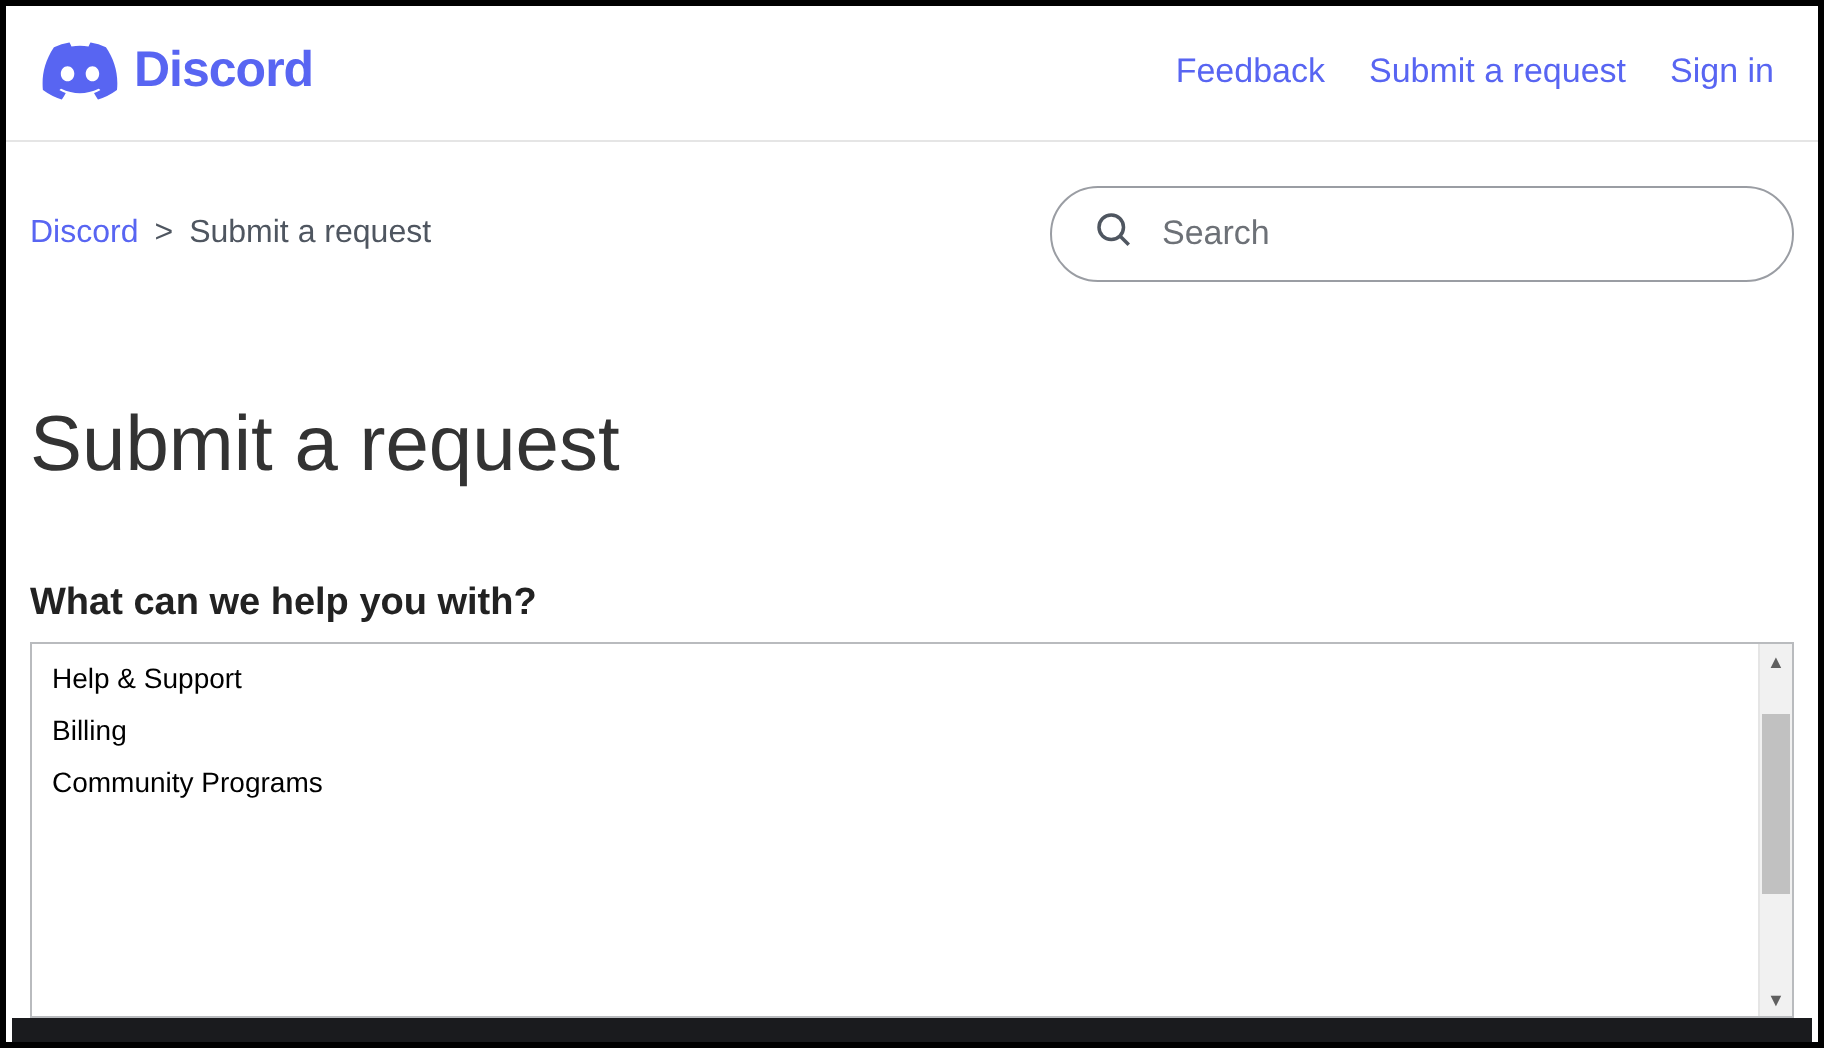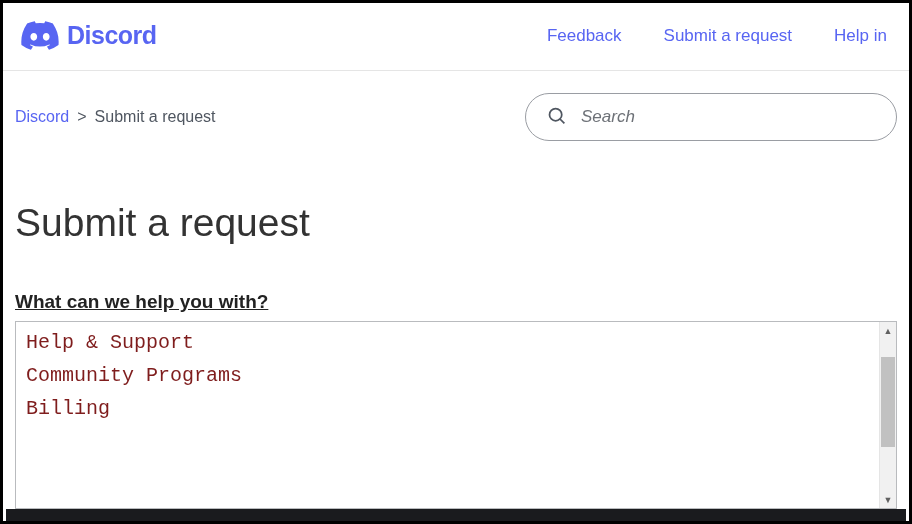--- a/index.html
+++ b/index.html
@@ -28,21 +28,21 @@
     .logo-icon svg { display: block; }
     .logo-text {
       font-size: 25px;
       font-weight: 800;
       color: #5865F2;
       letter-spacing: -0.5px;
     }
     .nav {
       display: flex;
       align-items: center;
-      gap: 42px;
+      gap: 22px;
     }
     .nav-item {
       color: #5865F2;
       font-size: 17px;
       font-weight: 400;
       cursor: pointer;
       display: flex;
       align-items: center;
       gap: 6px;
     }
@@ -77,57 +77,54 @@
       padding: 0 20px;
       gap: 14px;
     }
     .search input {
       border: none;
       outline: none;
       font-size: 17px;
       color: #3b82f6;
       flex: 1;
       background: transparent;
-      font-style: italic;
     }
     .search input::placeholder { color: #6d7177; }
     .main {
       padding: 50px 12px 0 12px;
     }
     h1.title {
       font-size: 39px;
       font-weight: 400;
       color: #333;
       margin-bottom: 46px;
     }
     .field-label {
       font-size: 19px;
       font-weight: 700;
       color: #222;
       margin-bottom: 8px;
-      text-decoration: underline;
     }
     .select-box {
       border: 1px solid #b9bbbe;
       height: 188px;
       position: relative;
       background: #fff;
       display: flex;
     }
     .options {
       flex: 1;
       overflow: hidden;
       padding: 4px 0;
     }
     .option {
       padding: 5px 10px;
-      font-size: 20px;
-      color: #7f1d1d;
+      font-size: 14px;
+      color: #000000;
       cursor: pointer;
-      font-family: Liberation Mono, monospace;
     }
     .scrollbar {
       width: 17px;
       background: #f1f1f1;
       display: flex;
       flex-direction: column;
       border-left: 1px solid #e5e5e5;
     }
     .scroll-btn {
       height: 17px;
@@ -174,21 +171,21 @@
     <span class="logo-icon">
       <svg width="38" height="29" viewBox="0 0 71 55" fill="#5865F2">
             <path d="M60.1 4.9A58.5 58.5 0 0 0 45.6.4a.2.2 0 0 0-.2.1 40.8 40.8 0 0 0-1.8 3.7 54 54 0 0 0-16.2 0 37.4 37.4 0 0 0-1.8-3.7.2.2 0 0 0-.2-.1A58.4 58.4 0 0 0 10.9 4.9a.2.2 0 0 0-.1.1C1.6 18.7-.9 32.1.3 45.4a.2.2 0 0 0 .1.2 58.9 58.9 0 0 0 17.7 9 .2.2 0 0 0 .2-.1 42 42 0 0 0 3.6-5.9.2.2 0 0 0-.1-.3 38.8 38.8 0 0 1-5.5-2.6.2.2 0 0 1 0-.4l1.1-.9a.2.2 0 0 1 .2 0 41.9 41.9 0 0 0 35.6 0 .2.2 0 0 1 .2 0l1.1.9a.2.2 0 0 1 0 .4 36.4 36.4 0 0 1-5.5 2.6.2.2 0 0 0-.1.3 47.2 47.2 0 0 0 3.6 5.9.2.2 0 0 0 .2.1 58.7 58.7 0 0 0 17.8-9 .2.2 0 0 0 .1-.2c1.5-15.3-2.5-28.6-10.5-40.4a.2.2 0 0 0-.1-.1ZM23.7 37.3c-3.5 0-6.4-3.2-6.4-7.2s2.8-7.2 6.4-7.2c3.6 0 6.5 3.3 6.4 7.2 0 4-2.8 7.2-6.4 7.2Zm23.6 0c-3.5 0-6.4-3.2-6.4-7.2s2.8-7.2 6.4-7.2c3.6 0 6.5 3.3 6.4 7.2 0 4-2.8 7.2-6.4 7.2Z"></path>
           </svg>
     </span>
     <span class="logo-text">Discord</span>
   </div>
   <div class="nav">
     <div class="nav-item">Feedback</div>
     <div class="nav-item">Submit a request</div>
-    <div class="nav-item">Help in</div>
+    <div class="nav-item">Sign in</div>
   </div>
 </div>
 
 <div class="subheader">
   <div class="breadcrumb">
     <span class="link">Discord</span>
     <span class="sep">&gt;</span>
     <span class="current">Submit a request</span>
   </div>
   <div class="search-wrap">
@@ -203,22 +200,22 @@
     </div>
   </div>
 </div>
 
 <div class="main">
   <h1 class="title">Submit a request</h1>
   <div class="field-label">What can we help you with?</div>
   <div class="select-box">
     <div class="options">
       <div class="option">Help &amp; Support</div>
+      <div class="option">Billing</div>
       <div class="option">Community Programs</div>
-      <div class="option">Billing</div>
     </div>
     <div class="scrollbar">
       <div class="scroll-btn">▲</div>
       <div class="scroll-track">
         <div class="scroll-thumb"></div>
       </div>
       <div class="scroll-btn">▼</div>
     </div>
   </div>
 </div>

